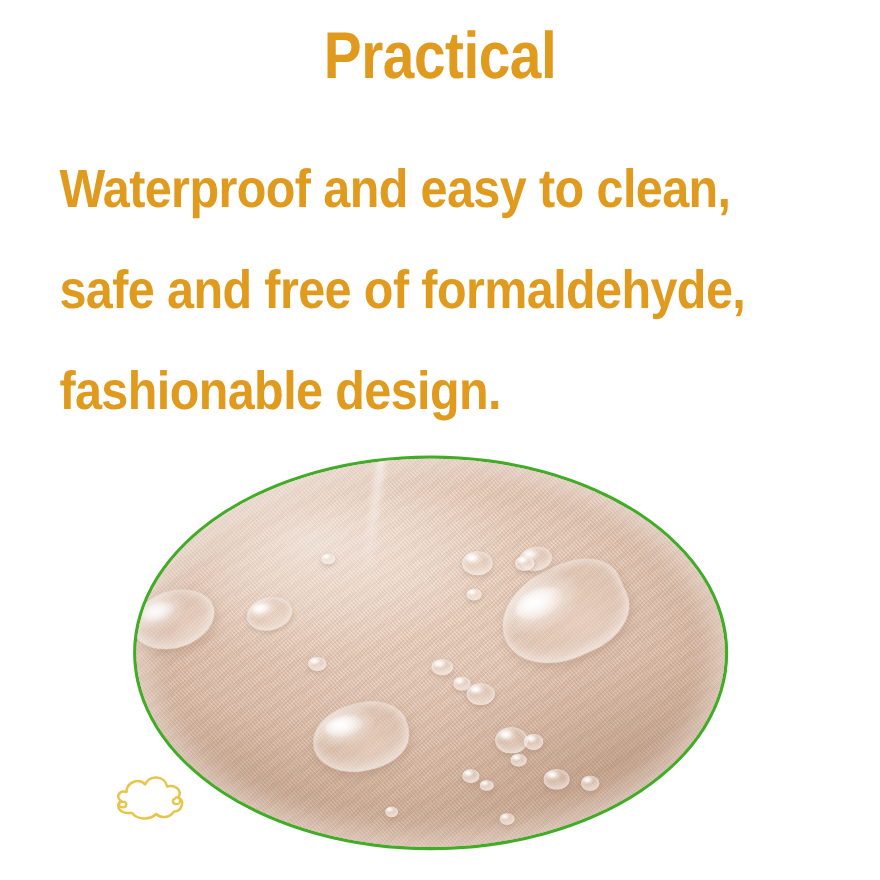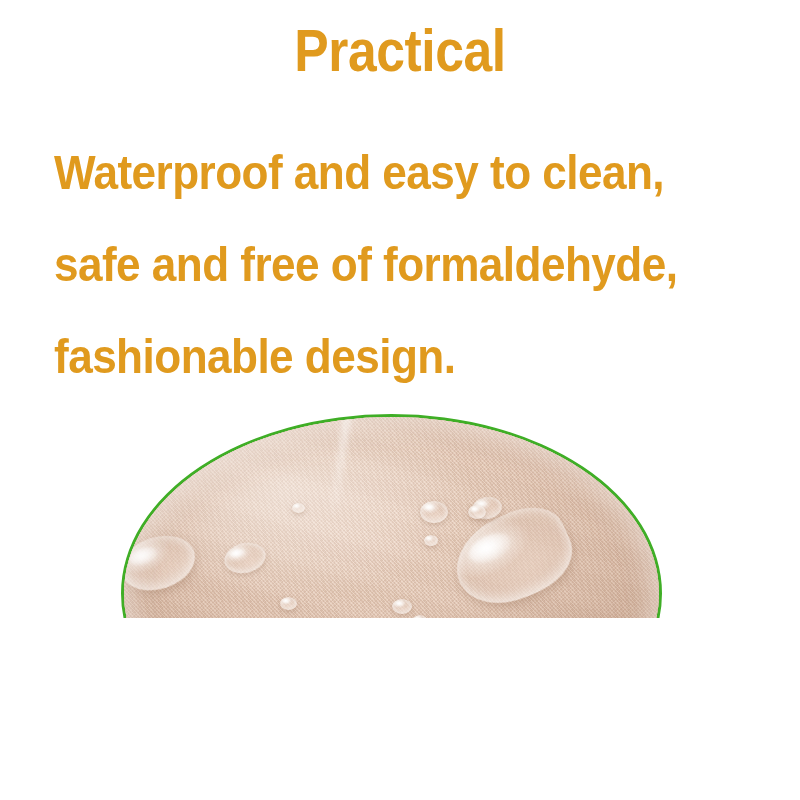--- a/index.html
+++ b/index.html
@@ -8,21 +8,21 @@
     padding: 0;
     background: #ffffff;
   }
   body {
     font-family: "Liberation Sans", "DejaVu Sans", sans-serif;
   }
 
   #page {
     position: relative;
     width: 800px;
-    height: 618px;
+    height: 800px;
     background: #ffffff;
     overflow: hidden;
   }
 
   
   .headline-title {
     position: absolute;
     left: 0;
     top: 18px;
     width: 800px;

